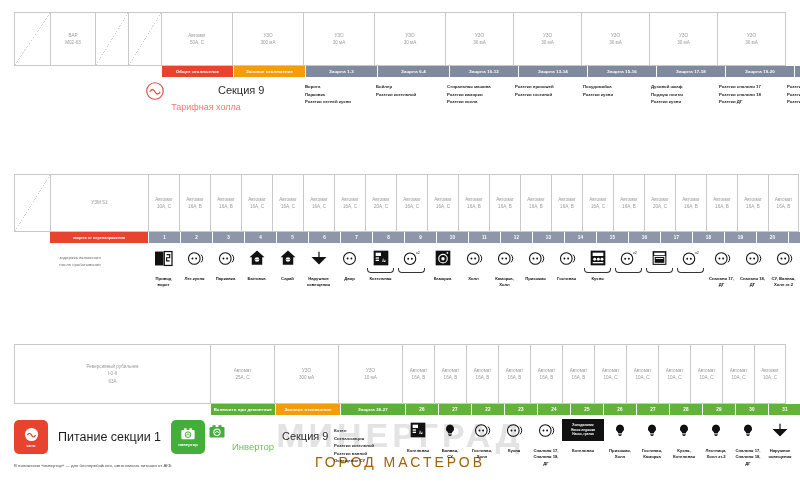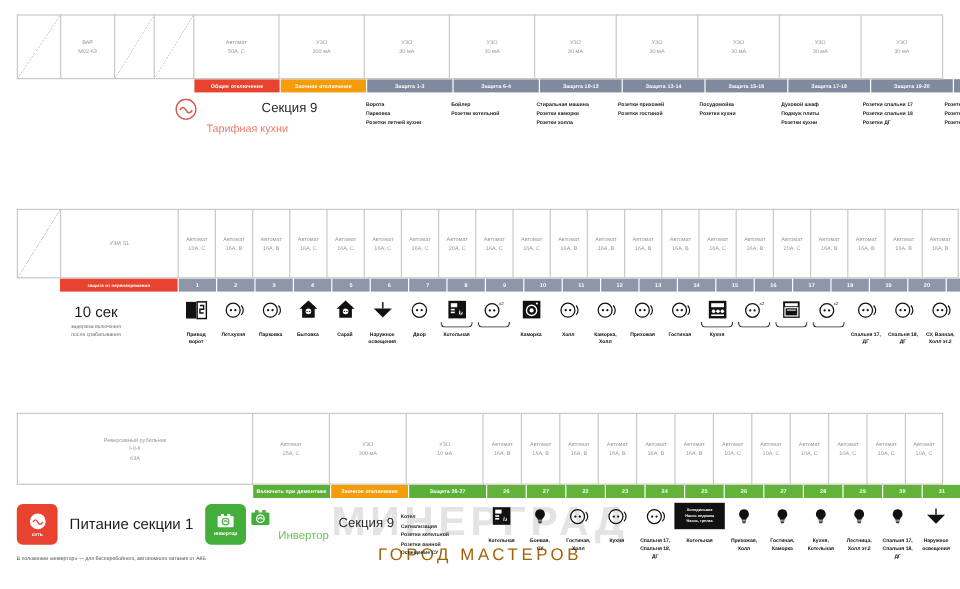--- a/index.html
+++ b/index.html
@@ -229,21 +229,21 @@
 </div>
 
 <div class="capt" id="cap1">
   <span>
     <svg width="18" height="18" viewBox="0 0 24 24">
       <circle cx="12" cy="12" r="11" fill="none" stroke="#d9544a" stroke-width="1.6"></circle>
       <path d="M5 13 q3.5 -6 7 0 t7 0" fill="none" stroke="#d9544a" stroke-width="1.7"></path>
     </svg>
   </span>
   <div class="tarif-label">Тарифная
-кухни</div>
+холла</div>
 </div>
 <div id="cap-s1">Секция 9</div>
 
 <div class="section" id="sec2">
   <div class="boxrow" id="s2-boxes">
       <div class="box diag" style="width: 36px; flex: 0 0 36px;">
         <span class="blabel"></span>
       </div>
       <div class="box" style="width: 98px; flex: 0 0 98px;">
         <span class="blabel">УЗМ S1</span>
@@ -613,21 +613,20 @@
           </svg>
         </div>
         <div class="brace"></div>
         <div class="iclabel">СУ, Ванная,
 Холл эт.2</div>
       </div>
     </div>
 </div>
 
 <div id="cap2">
-  <div class="big-sec">10 сек</div>
   <div class="small-sec">задержка включения
 после срабатывания</div>
 </div>
 
 <div class="section" id="sec3">
   <div class="boxrow" id="s3-boxes">
       <div class="box" style="width: 196px; flex: 0 0 196px;">
         <span class="blabel">Реверсивный рубильник
 I-0-II
 63А</span>

